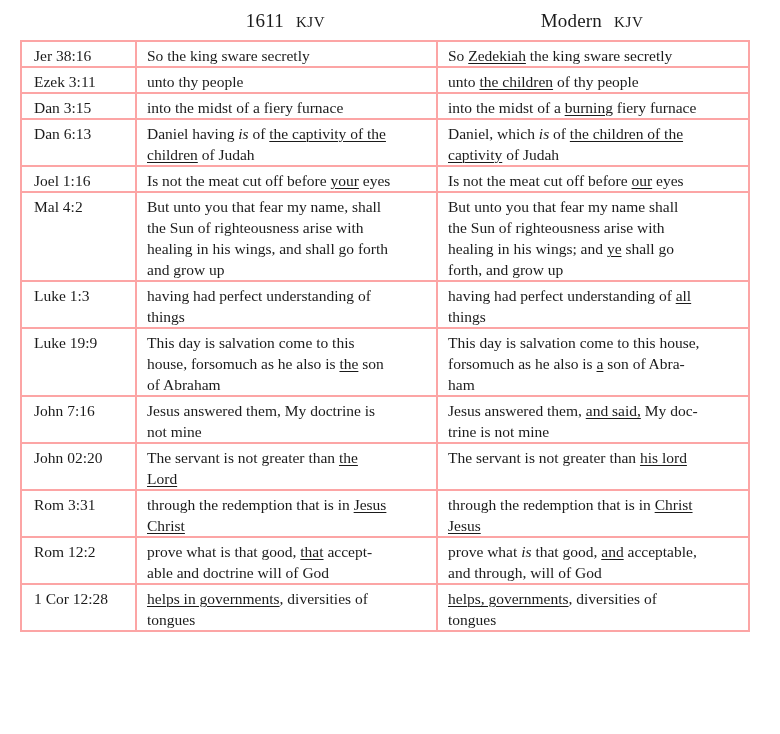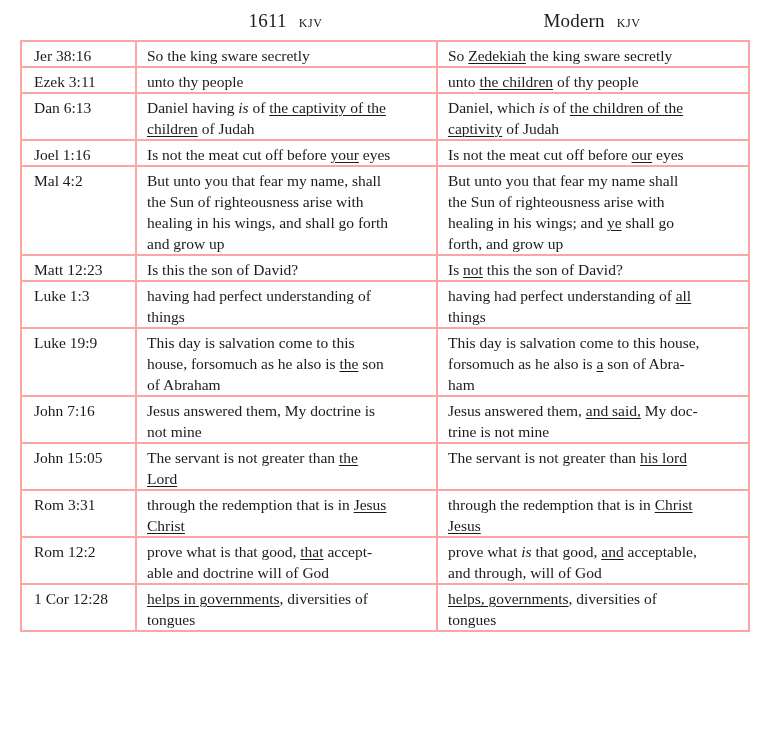--- a/index.html
+++ b/index.html
@@ -21,21 +21,21 @@
   .hdr-spacer { width: 115px; }
   .hdr {
     font-size: 19px;
     text-align: center;
     letter-spacing: 0.2px;
     white-space: nowrap;
   }
   .hdr.h1611 { width: 301px; }
   .hdr.hmodern { width: 312px; text-align: center; }
   .caps {
-    font-size: 12px;
+    font-size: 15px;
     letter-spacing: 0.6px;
     margin-left: 12px;
   }
 
   table.cmp {
     border-collapse: collapse;
     table-layout: fixed;
     margin: 8px 0 0 20px;
     width: 728px;
   }
@@ -92,20 +92,29 @@
   <tr>
     <td class="ref">Ezek 3:11</td>
     <td>
             <div class="line"><span>unto thy people</span></div>
           </td>
     <td>
             <div class="line"><span>unto </span><span class="u">the children</span><span> of thy people</span></div>
           </td>
   </tr>
 
+  <tr>
+    <td class="ref">Dan 3:15</td>
+    <td>
+            <div class="line"><span>into the midst of a fiery furnace</span></div>
+          </td>
+    <td>
+            <div class="line"><span>into the midst of a </span><span class="u">burning</span><span> fiery furnace</span></div>
+          </td>
+  </tr>
 
   <tr>
     <td class="ref">Dan 6:13</td>
     <td>
             <div class="line"><span>Daniel having </span><span class="i">is</span><span> of </span><span class="u">the captivity of the</span></div>
             <div class="line"><span class="u">children</span><span> of Judah</span></div>
           </td>
     <td>
             <div class="line"><span>Daniel, which </span><span class="i">is</span><span> of </span><span class="u">the children of the</span></div>
             <div class="line"><span class="u">captivity</span><span> of Judah</span></div>
@@ -131,29 +140,20 @@
             <div class="line"><span>and grow up</span></div>
           </td>
     <td>
             <div class="line"><span>But unto you that fear my name shall</span></div>
             <div class="line"><span>the Sun of righteousness arise with</span></div>
             <div class="line"><span>healing in his wings; and </span><span class="u">ye</span><span> shall go</span></div>
             <div class="line"><span>forth, and grow up</span></div>
           </td>
   </tr>
 
-  <tr>
-    <td class="ref">Matt 12:23</td>
-    <td>
-            <div class="line"><span>Is this the son of David?</span></div>
-          </td>
-    <td>
-            <div class="line"><span>Is </span><span class="u">not</span><span> this the son of David?</span></div>
-          </td>
-  </tr>
 
   <tr>
     <td class="ref">Luke 1:3</td>
     <td>
             <div class="line"><span>having had perfect understanding of</span></div>
             <div class="line"><span>things</span></div>
           </td>
     <td>
             <div class="line"><span>having had perfect understanding of </span><span class="u">all</span></div>
             <div class="line"><span>things</span></div>
@@ -180,21 +180,21 @@
             <div class="line"><span>Jesus answered them, My doctrine is</span></div>
             <div class="line"><span>not mine</span></div>
           </td>
     <td>
             <div class="line"><span>Jesus answered them, </span><span class="u">and said,</span><span> My doc-</span></div>
             <div class="line"><span>trine is not mine</span></div>
           </td>
   </tr>
 
   <tr>
-    <td class="ref">John 15:05</td>
+    <td class="ref">John 02:20</td>
     <td>
             <div class="line"><span>The servant is not greater than </span><span class="u">the</span></div>
             <div class="line"><span class="u">Lord</span></div>
           </td>
     <td>
             <div class="line"><span>The servant is not greater than </span><span class="u">his lord</span></div>
           </td>
   </tr>
 
   <tr>

